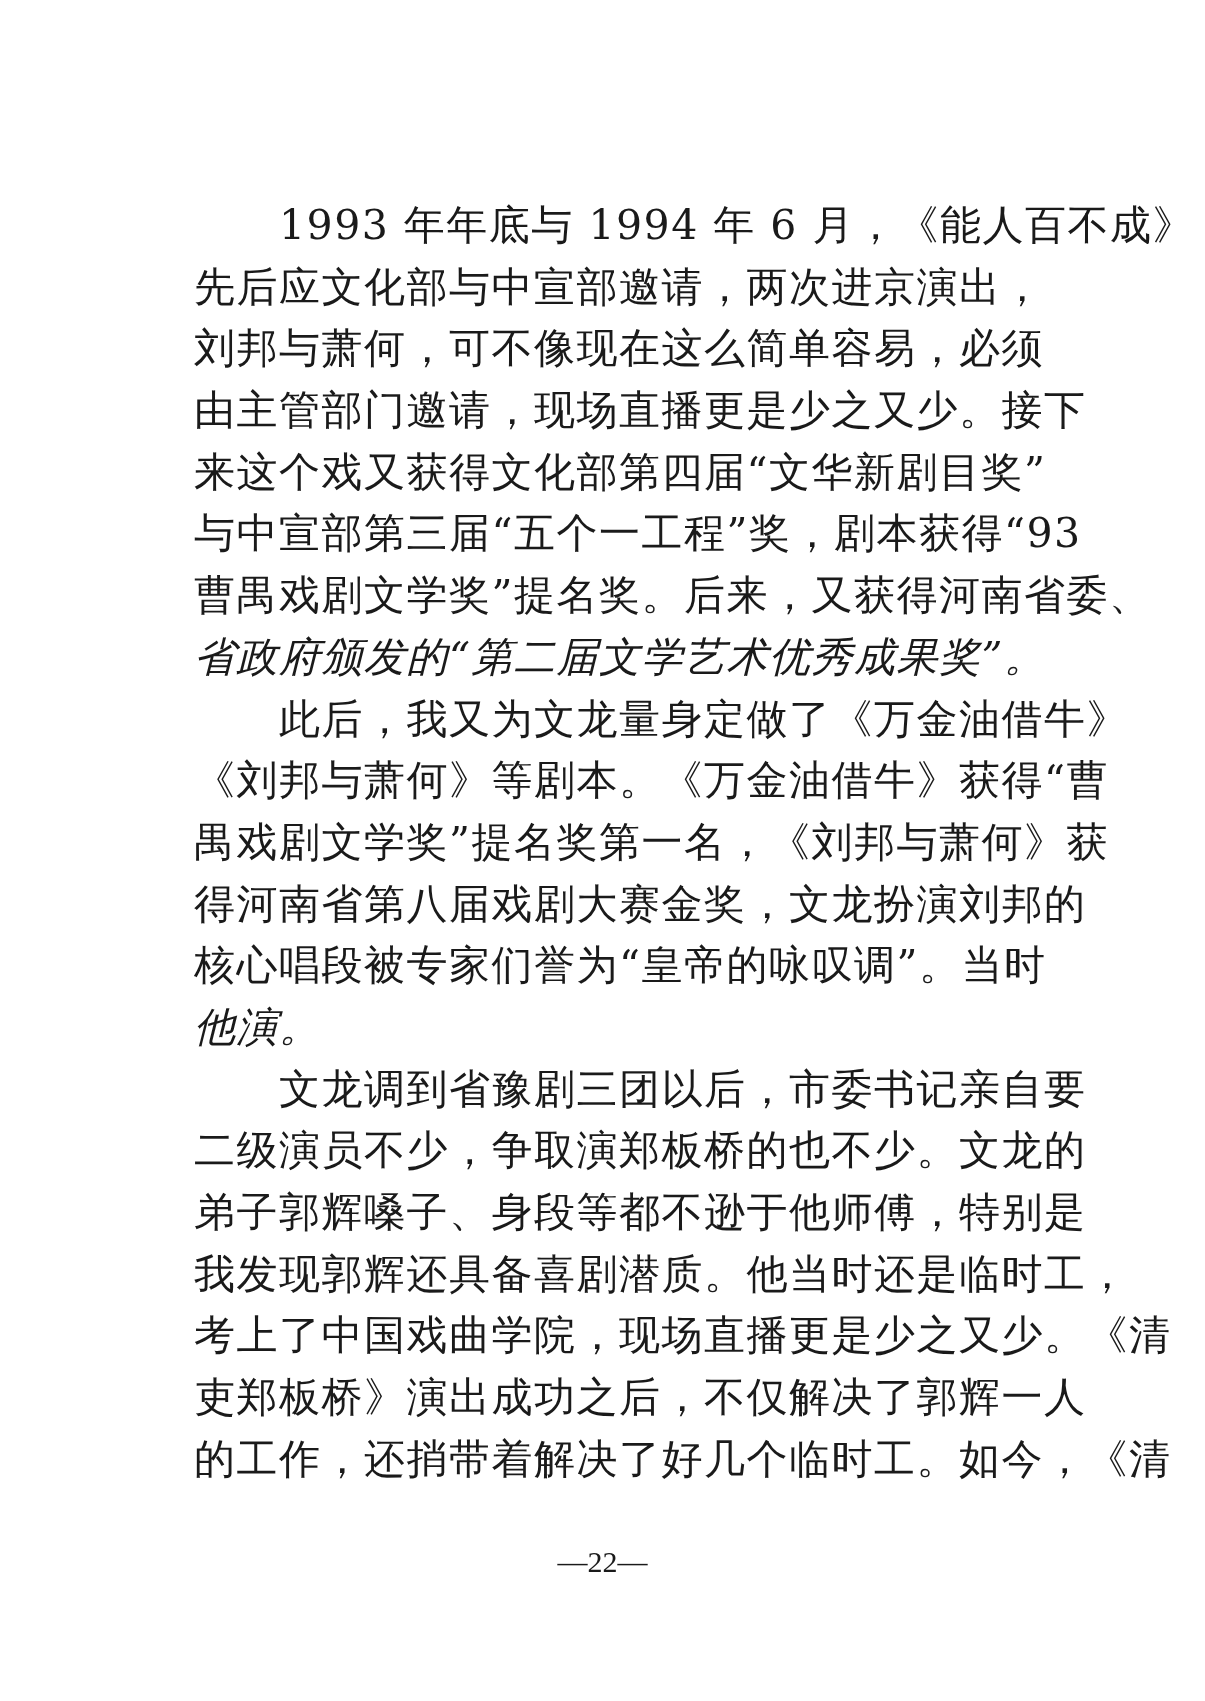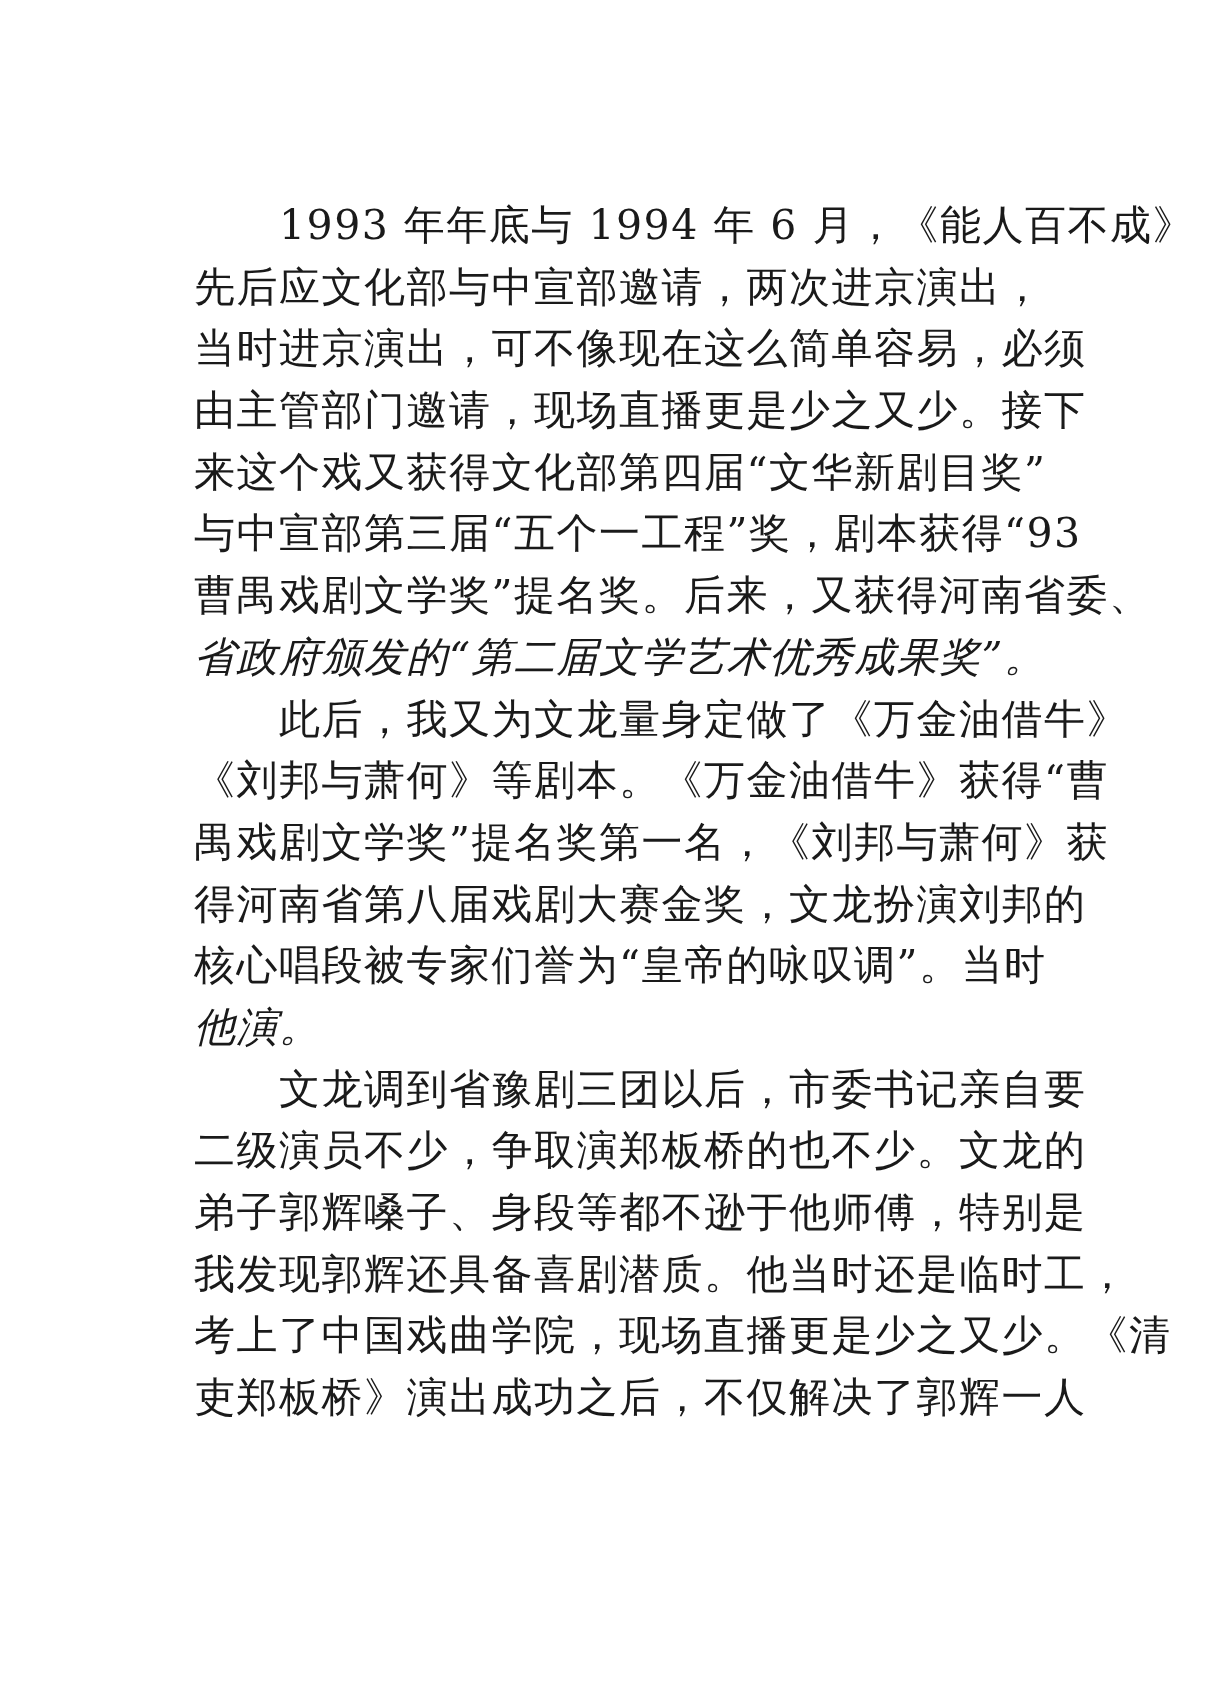--- a/index.html
+++ b/index.html
@@ -19,32 +19,34 @@
     font-family: "Liberation Serif", "DejaVu Serif", serif; font-size: 30px; color: #1a1a1a;
   }
 </style>
 </head>
 <body>
 
 <div class="page">
   <div class="body-text">
     <span class="line">　　1993 年年底与 1994 年 6 月，《能人百不成》</span>
     <span class="line">先后应文化部与中宣部邀请，两次进京演出，</span>
-    <span class="line">当时进京演出，可不像现在这么简单容易，必须</span>
+    <span class="line">刘邦与萧何，可不像现在这么简单容易，必须</span>
     <span class="line">由主管部门邀请，现场直播更是少之又少。接下</span>
     <span class="line">来这个戏又获得文化部第四届“文华新剧目奖”</span>
     <span class="line">与中宣部第三届“五个一工程”奖，剧本获得“93</span>
     <span class="line">曹禺戏剧文学奖”提名奖。后来，又获得河南省委、</span>
     <span class="line last">省政府颁发的“第二届文学艺术优秀成果奖”。</span>
     <span class="line">　　此后，我又为文龙量身定做了《万金油借牛》</span>
     <span class="line">《刘邦与萧何》等剧本。《万金油借牛》获得“曹</span>
     <span class="line">禺戏剧文学奖”提名奖第一名，《刘邦与萧何》获</span>
     <span class="line">得河南省第八届戏剧大赛金奖，文龙扮演刘邦的</span>
     <span class="line">核心唱段被专家们誉为“皇帝的咏叹调”。当时</span>
     <span class="line last">他演。</span>
     <span class="line">　　文龙调到省豫剧三团以后，市委书记亲自要</span>
     <span class="line">二级演员不少，争取演郑板桥的也不少。文龙的</span>
     <span class="line">弟子郭辉嗓子、身段等都不逊于他师傅，特别是</span>
     <span class="line">我发现郭辉还具备喜剧潜质。他当时还是临时工，</span>
     <span class="line">考上了中国戏曲学院，现场直播更是少之又少。《清</span>
     <span class="line">吏郑板桥》演出成功之后，不仅解决了郭辉一人</span>
+    <span class="line">的工作，还捎带着解决了好几个临时工。如今，《清</span>
   </div>
+  <div class="page-number">—22—</div>
 </div>
 
 </body></html>

